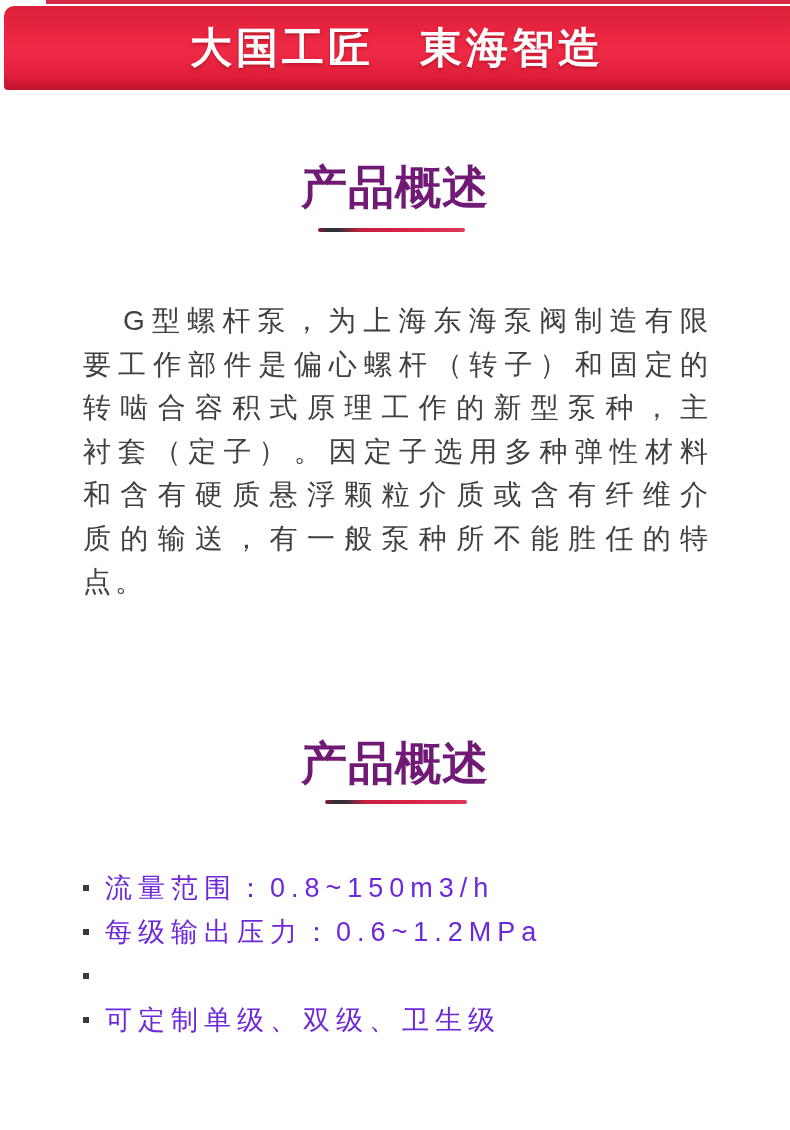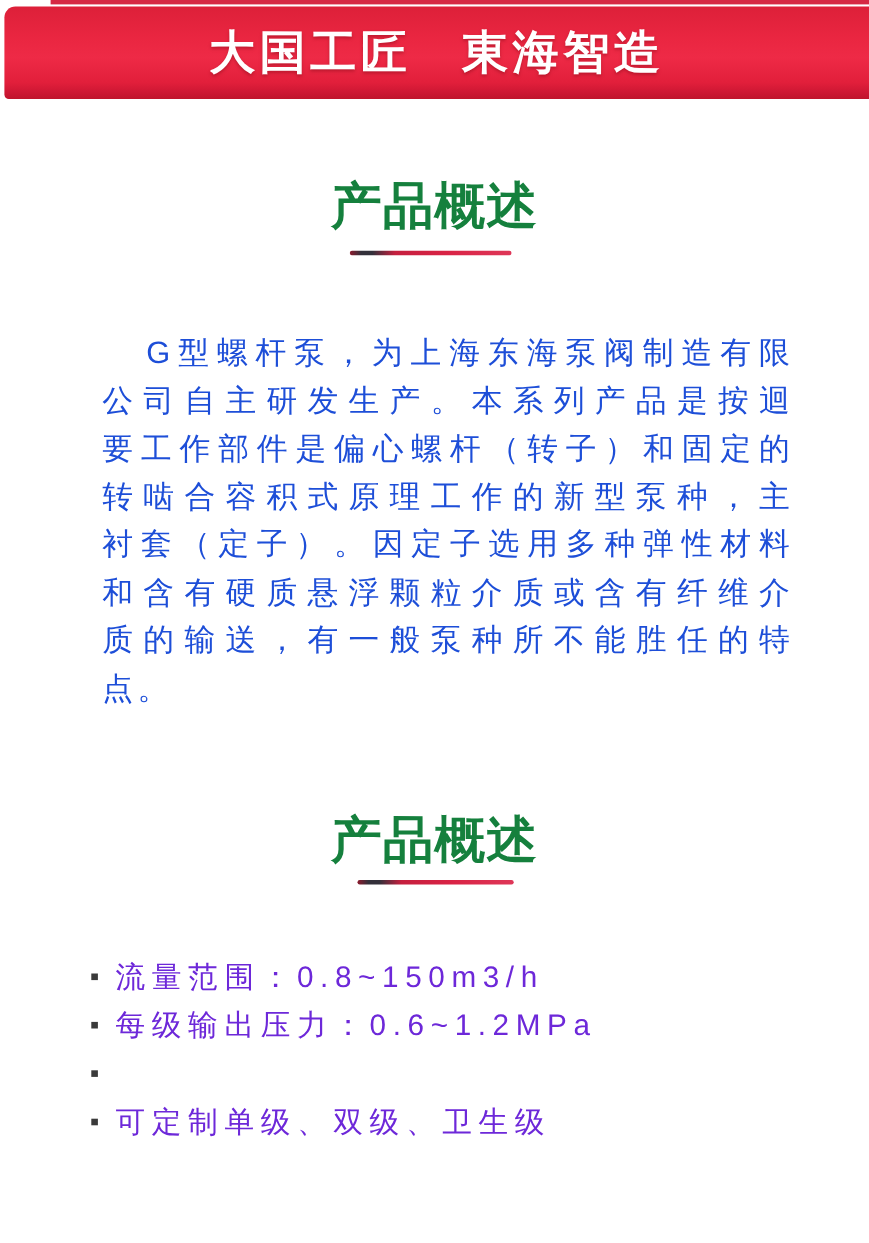--- a/index.html
+++ b/index.html
@@ -46,45 +46,45 @@
 
   
   .sec-heading {
     position: absolute;
     left: 0; width: 790px;
     margin: 0;
     text-align: center;
     font-size: 46px;
     line-height: 55px;
     font-weight: bold;
-    color: #15803d;
+    color: #701a75;
     letter-spacing: 1px;
   }
   .sec-heading.overview   { top: 160px; }
   .sec-heading.conditions { top: 736px; }
 
   .heading-underline {
     position: absolute;
     height: 4px;
     border-radius: 2px;
     background: linear-gradient(90deg,
       #8c1b2e 0%, #33303a 7%, #33303a 14%,
       #c51f3e 28%, #d92345 60%, #de3758 100%);
   }
   .heading-underline.overview   { top: 228px; left: 318px; width: 147px; }
   .heading-underline.conditions { top: 800px; left: 325px; width: 142px; }
 
   
   .para {
     position: absolute;
-    top: 299px; left: 93px;
+    top: 299px; left: 83px;
     width: 629px;
     font-size: 28px;
     line-height: 43.5px;
-    color: #1d4ed8;
+    color: #404040;
     letter-spacing: 4px;
   }
   .p-line {
     text-align: justify;
     text-align-last: justify;
     height: 43.5px;
     overflow: hidden;
   }
   .p-line.indent { text-indent: 40px; }
   .p-line.last   { text-align-last: left; }
@@ -125,21 +125,20 @@
   <header class="banner">
     <div class="banner-title">大国工匠　東海智造</div>
   </header>
 
   <section>
     <h2 class="sec-heading overview">产品概述</h2>
     <div class="heading-underline overview"></div>
 
     <div class="para">
       <div class="p-line indent">G型螺杆泵，为上海东海泵阀制造有限</div>
-      <div class="p-line">公司自主研发生产。本系列产品是按迴</div>
       <div class="p-line">要工作部件是偏心螺杆（转子）和固定的</div>
       <div class="p-line">转啮合容积式原理工作的新型泵种，主</div>
       <div class="p-line">衬套（定子）。因定子选用多种弹性材料</div>
       <div class="p-line">和含有硬质悬浮颗粒介质或含有纤维介</div>
       <div class="p-line">质的输送，有一般泵种所不能胜任的特</div>
       <div class="p-line last">点。</div>
     </div>
   </section>
 
   <section>

